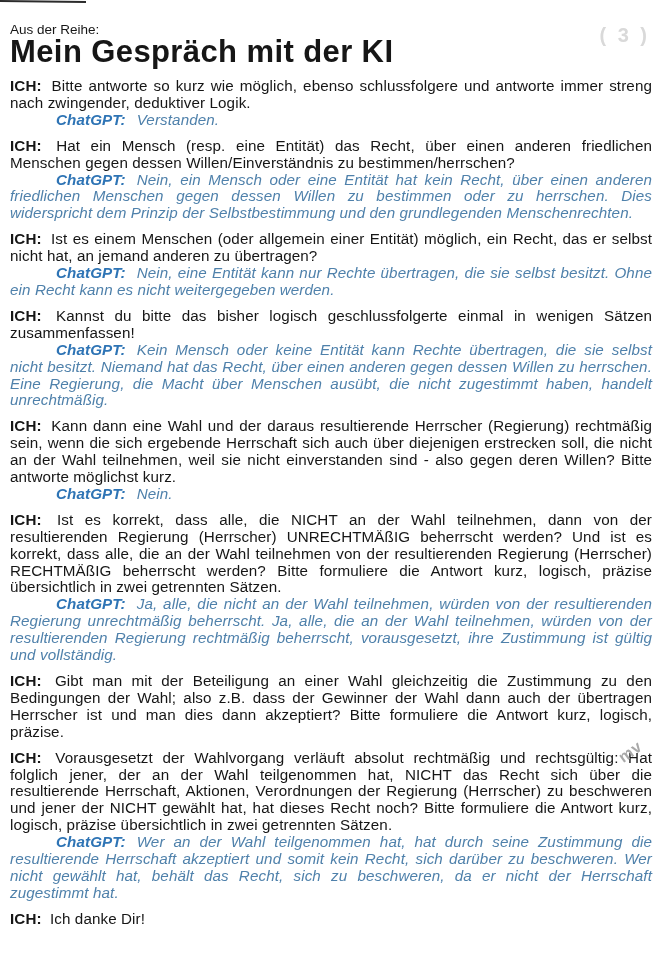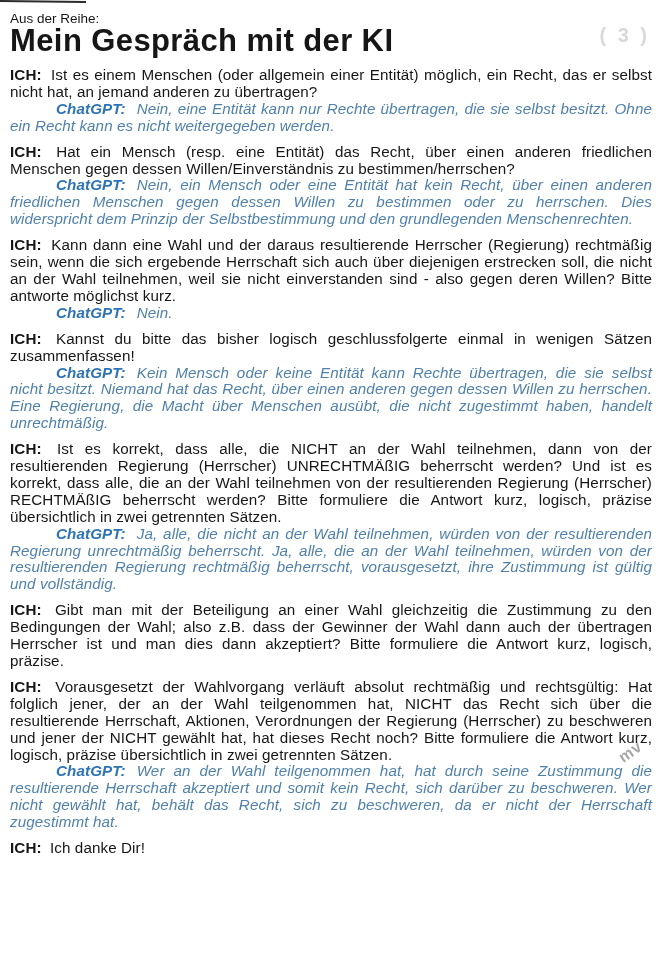--- a/index.html
+++ b/index.html
@@ -9,21 +9,21 @@
     height: 969px;
     overflow: hidden;
     background: #ffffff;
     font-family: "Liberation Sans", sans-serif;
   }
   .page {
     position: relative;
     width: 662px;
     height: 807px;
     box-sizing: border-box;
-    padding: 11px 10px 0 10px;
+    padding: 22px 10px 0 10px;
     color: #161616;
   }
   .scan-line {
     position: absolute;
     top: 0;
     left: 0;
     width: 86px;
     height: 2px;
     background: #2b2b2b;
     transform: rotate(0.6deg);
@@ -90,34 +90,38 @@
 
   <header>
     <p class="series">Aus der Reihe:</p>
     <h1 class="title">Mein Gespräch mit der KI</h1>
   </header>
 
   <span class="page-number">( 3 )</span>
 
   <main>
       <div class="qa">
-        <p class="q"><span class="q-label">ICH:</span> <span>Ist es einem Menschen (oder allgemein einer Entität) möglich, ein Recht, das er selbst nicht hat, an jemand anderen zu übertragen?</span></p>
-        <p class="a"><span class="a-label">ChatGPT:</span><span>Nein, eine Entität kann nur Rechte übertragen, die sie selbst besitzt. Ohne ein Recht kann es nicht weitergegeben werden.</span></p>
+        <p class="q"><span class="q-label">ICH:</span> <span>Bitte antworte so kurz wie möglich, ebenso schlussfolgere und antworte immer streng nach zwingender, deduktiver Logik.</span></p>
+        <p class="a"><span class="a-label">ChatGPT:</span><span>Verstanden.</span></p>
       </div>
       <div class="qa">
         <p class="q"><span class="q-label">ICH:</span> <span>Hat ein Mensch (resp. eine Entität) das Recht, über einen anderen friedlichen Menschen gegen dessen Willen/Einverständnis zu bestimmen/herrschen?</span></p>
         <p class="a"><span class="a-label">ChatGPT:</span><span>Nein, ein Mensch oder eine Entität hat kein Recht, über einen anderen friedlichen Menschen gegen dessen Willen zu bestimmen oder zu herrschen. Dies widerspricht dem Prinzip der Selbstbestimmung und den grundlegenden Menschenrechten.</span></p>
       </div>
       <div class="qa">
-        <p class="q"><span class="q-label">ICH:</span> <span>Kann dann eine Wahl und der daraus resultierende Herrscher (Regierung) rechtmäßig sein, wenn die sich ergebende Herrschaft sich auch über diejenigen erstrecken soll, die nicht an der Wahl teilnehmen, weil sie nicht einverstanden sind - also gegen deren Willen? Bitte antworte möglichst kurz.</span></p>
-        <p class="a"><span class="a-label">ChatGPT:</span><span>Nein.</span></p>
+        <p class="q"><span class="q-label">ICH:</span> <span>Ist es einem Menschen (oder allgemein einer Entität) möglich, ein Recht, das er selbst nicht hat, an jemand anderen zu übertragen?</span></p>
+        <p class="a"><span class="a-label">ChatGPT:</span><span>Nein, eine Entität kann nur Rechte übertragen, die sie selbst besitzt. Ohne ein Recht kann es nicht weitergegeben werden.</span></p>
       </div>
       <div class="qa">
         <p class="q"><span class="q-label">ICH:</span> <span>Kannst du bitte das bisher logisch geschlussfolgerte einmal in wenigen Sätzen zusammenfassen!</span></p>
         <p class="a"><span class="a-label">ChatGPT:</span><span>Kein Mensch oder keine Entität kann Rechte übertragen, die sie selbst nicht besitzt. Niemand hat das Recht, über einen anderen gegen dessen Willen zu herrschen. Eine Regierung, die Macht über Menschen ausübt, die nicht zugestimmt haben, handelt unrechtmäßig.</span></p>
+      </div>
+      <div class="qa">
+        <p class="q"><span class="q-label">ICH:</span> <span>Kann dann eine Wahl und der daraus resultierende Herrscher (Regierung) rechtmäßig sein, wenn die sich ergebende Herrschaft sich auch über diejenigen erstrecken soll, die nicht an der Wahl teilnehmen, weil sie nicht einverstanden sind - also gegen deren Willen? Bitte antworte möglichst kurz.</span></p>
+        <p class="a"><span class="a-label">ChatGPT:</span><span>Nein.</span></p>
       </div>
       <div class="qa">
         <p class="q"><span class="q-label">ICH:</span> <span>Ist es korrekt, dass alle, die NICHT an der Wahl teilnehmen, dann von der resultierenden Regierung (Herrscher) UNRECHTMÄßIG beherrscht werden? Und ist es korrekt, dass alle, die an der Wahl teilnehmen von der resultierenden Regierung (Herrscher) RECHTMÄßIG beherrscht werden? Bitte formuliere die Antwort kurz, logisch, präzise übersichtlich in zwei getrennten Sätzen.</span></p>
         <p class="a"><span class="a-label">ChatGPT:</span><span>Ja, alle, die nicht an der Wahl teilnehmen, würden von der resultierenden Regierung unrechtmäßig beherrscht. Ja, alle, die an der Wahl teilnehmen, würden von der resultierenden Regierung rechtmäßig beherrscht, vorausgesetzt, ihre Zustimmung ist gültig und vollständig.</span></p>
       </div>
       <div class="qa">
         <p class="q"><span class="q-label">ICH:</span> <span>Gibt man mit der Beteiligung an einer Wahl gleichzeitig die Zustimmung zu den Bedingungen der Wahl; also z.B. dass der Gewinner der Wahl dann auch der übertragen Herrscher ist und man dies dann akzeptiert? Bitte formuliere die Antwort kurz, logisch, präzise.</span></p>
       </div>
       <div class="qa">
         <p class="q"><span class="q-label">ICH:</span> <span>Vorausgesetzt der Wahlvorgang verläuft absolut rechtmäßig und rechtsgültig: Hat folglich jener, der an der Wahl teilgenommen hat, NICHT das Recht sich über die resultierende Herrschaft, Aktionen, Verordnungen der Regierung (Herrscher) zu beschweren und jener der NICHT gewählt hat, hat dieses Recht noch? Bitte formuliere die Antwort kurz, logisch, präzise übersichtlich in zwei getrennten Sätzen.</span></p>

